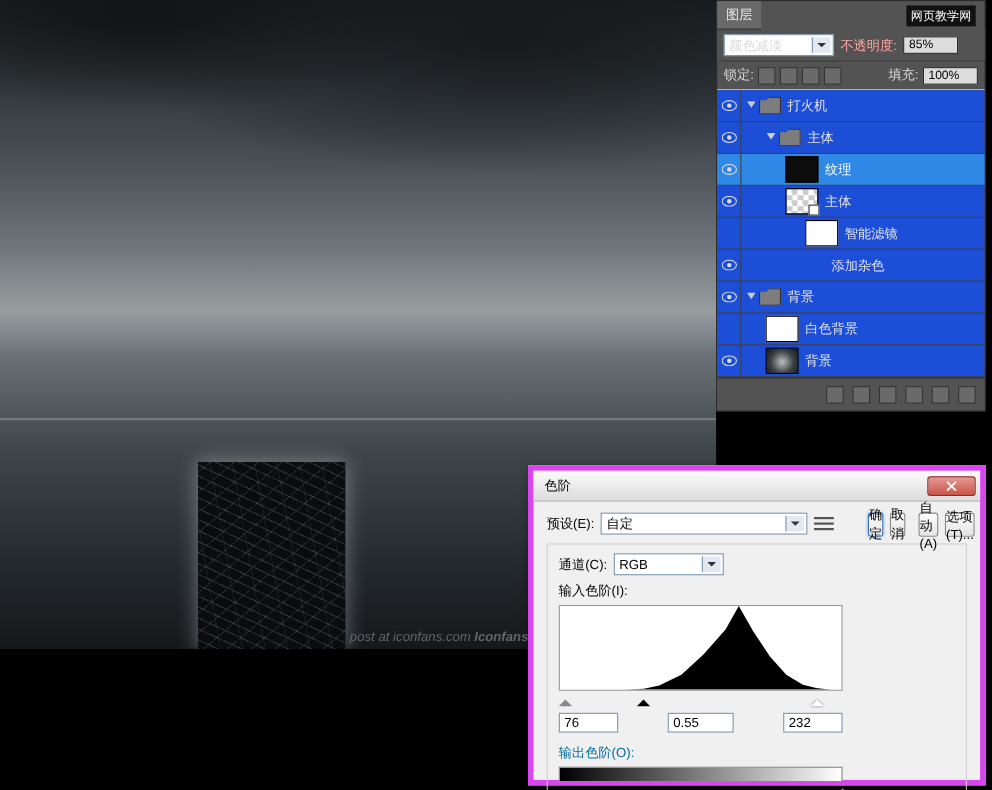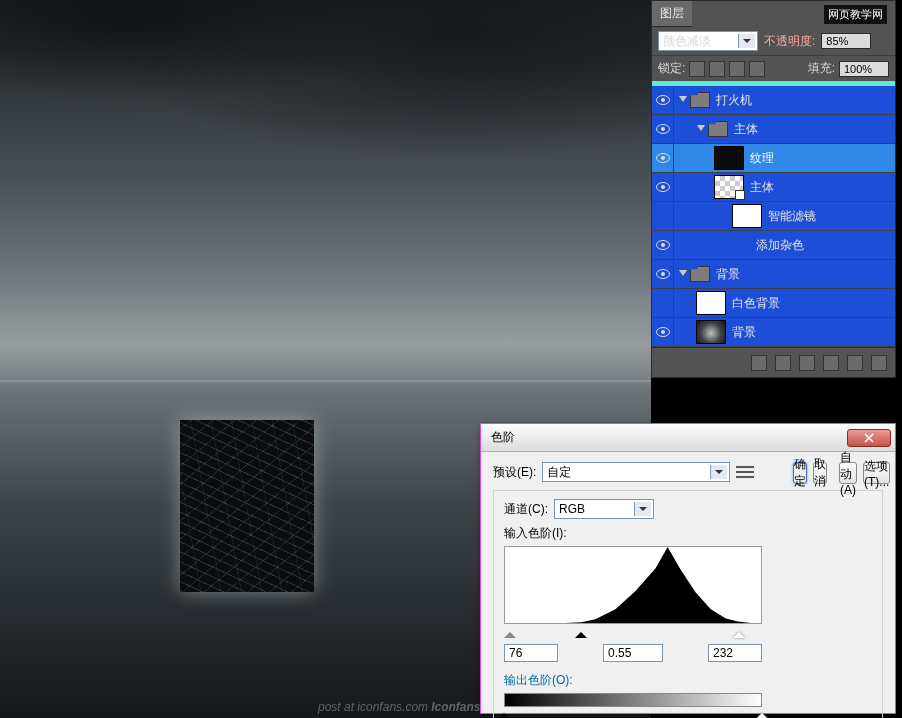--- a/index.html
+++ b/index.html
@@ -1,19 +1,19 @@
 <!DOCTYPE html>
 <html><head>
 <meta charset="utf-8">
 <style>
 * { margin: 0; padding: 0; box-sizing: border-box; font-family: "Microsoft YaHei", SimSun, Arial, sans-serif; font-size: 12px; }
 body { width: 902px; height: 718px; position: relative; overflow: hidden; background: #000; }
 
 
-.canvas { position: absolute; left: 0; top: 0; width: 651px; height: 718px; background: linear-gradient(to bottom, #1a1e21 0%, #2d3236 10%, #4a5055 25%, #6f767b 38%, #989d9f 48%, #6a7175 55%, #3e4549 70%, #272c30 85%, #14181b 100%); overflow: hidden; }
+.canvas { position: absolute; left: 0; top: 0; width: 651px; height: 590px; background: linear-gradient(to bottom, #1a1e21 0%, #2d3236 10%, #4a5055 25%, #6f767b 38%, #989d9f 48%, #6a7175 55%, #3e4549 70%, #272c30 85%, #14181b 100%); overflow: hidden; }
 .clouds { position: absolute; top: 0; left: 0; right: 0; height: 380px; background:
   radial-gradient(ellipse 600px 200px at 70% 10%, rgba(20,24,27,0.9), transparent 60%),
   radial-gradient(ellipse 500px 150px at 20% 5%, rgba(15,18,20,0.85), transparent 55%),
   radial-gradient(ellipse 400px 120px at 50% 22%, rgba(60,65,70,0.5), transparent 60%); }
 .horizon { position: absolute; left: 0; right: 0; top: 380px; height: 2px; background: rgba(200,205,208,0.3); }
 .texture-box { position: absolute; left: 180px; top: 420px; width: 134px; height: 172px; background: #0a0c0e; box-shadow: 0 0 18px rgba(220,225,228,0.45); overflow: hidden; }
 .texture-box::before { content:""; position:absolute; inset:0; background:
   repeating-linear-gradient(25deg, rgba(255,255,255,0.18) 0 1px, transparent 1px 9px),
   repeating-linear-gradient(-40deg, rgba(255,255,255,0.12) 0 1px, transparent 1px 14px),
   repeating-linear-gradient(80deg, rgba(255,255,255,0.08) 0 1px, transparent 1px 20px); opacity: 0.8; }
@@ -22,42 +22,42 @@
 .wm { position:absolute; right:10px; top:430px; color:#4a4f53; font-size:10px; letter-spacing:1px;}
 
 
 .layers-panel { position: absolute; right: 6px; top: 0; width: 245px; background: #535353; border: 1px solid #2b2b2b; color: #d8d8d8; }
 .layers-tab { background: #6a6a6a; padding: 4px 8px; border-bottom: 1px solid #2b2b2b; font-size: 12px; color: #e8e8e8; display: inline-block; }
 .watermark-top { position:absolute; right:8px; top:4px; color:#fff; font-size:11px; background:#111; padding:2px 4px; }
 .layers-optrow { display: flex; align-items: center; padding: 4px 6px; gap: 6px; background: #535353; border-bottom: 1px solid #3c3c3c; }
 .layers-optrow .label { color: #fca5a5; }
 .layers-optrow select, .opacity-box, .fill-box { background: #dcdcdc; border: 1px solid #2b2b2b; color: #000; padding: 1px 18px 1px 4px; font-size: 11px; position: relative; }
 .opacity-box, .fill-box { width: 50px; display:inline-block; }
-.lock-row { display:flex; align-items:center; padding: 4px 6px; gap:4px; border-bottom:5px solid #5eead4;}
+.lock-row { display:flex; align-items:center; padding: 4px 6px; gap:4px; border-bottom:1px solid #5eead4;}
 .lock-icon { width:16px; height:16px; background:#6a6a6a; border:1px solid #333; }
 .layer-tree { background: #1d4ed8; }
 .layer-row { display: flex; align-items: center; min-height: 28px; border-bottom: 1px solid #404040; position:relative; }
 .layer-row.selected { background: #2f87e6; color: #fff; }
 .eye { width: 22px; height: 28px; display:flex; align-items:center; justify-content:center; border-right:1px solid #404040; }
 .eye svg { width: 14px; height: 10px; }
 .indent { display:inline-block; }
 .tw { width: 10px; height:10px; display:inline-flex; align-items:center; justify-content:center; margin-right:2px;}
 .thumb { width: 30px; height: 24px; background: #fff; border: 1px solid #000; margin-right: 6px; display:inline-flex; align-items:center; justify-content:center; position:relative; }
 .thumb.folder { width:20px; height:16px; background:#7d7d7d; border:1px solid #333; clip-path: polygon(0 20%, 35% 20%, 45% 0, 100% 0, 100% 100%, 0 100%); }
 .thumb.checker { background: repeating-conic-gradient(#ccc 0% 25%, #fff 0% 50%) 0 0/10px 10px; }
 .thumb.black { background:#0c0c0c; }
 .thumb.bg { background: radial-gradient(circle at 50% 55%, #bcbfc0 0%, #3d4245 55%, #121518 100%); }
 .smartbadge { position:absolute; right:-2px; bottom:-2px; width:10px; height:10px; background:#fff; border:1px solid #333;}
 .layer-name { color: inherit; }
 .layer-row:not(.selected) .layer-name { color: #e2e2e2; }
 .panel-footer { height: 30px; background: #535353; border-top: 1px solid #2b2b2b; display:flex; align-items:center; justify-content:flex-end; gap:8px; padding:0 8px; }
 .panel-footer .ficon { width:16px; height:16px; background:#6a6a6a; border:1px solid #333; }
 
 
-.levels { position: absolute; left: 480px; top: 423px; width: 416px; height: 291px; background: #f0f0f0; border: 1px solid #d946ef; box-shadow: 2px 2px 8px rgba(0,0,0,0.5); }
+.levels { position: absolute; left: 480px; top: 423px; width: 416px; height: 291px; background: #f0f0f0; border: 5px solid #d946ef; box-shadow: 2px 2px 8px rgba(0,0,0,0.5); }
 .levels-titlebar { height: 28px; background: linear-gradient(#fcfcfc, #dcdcdc); border-bottom: 1px solid #b0b0b0; display:flex; align-items:center; padding: 0 4px 0 10px; }
 .levels-titlebar .ttl { flex:1; color:#000; font-size:12px; }
 .close-btn { width: 44px; height: 18px; background: linear-gradient(#e79a94,#c8544a); border:1px solid #8a2c24; border-radius:3px; display:flex; align-items:center; justify-content:center; color:#fff; font-weight:bold; }
 .levels-body { padding: 10px 12px; position: relative; height: calc(100% - 28px); }
 .row { display:flex; align-items:center; gap:6px; margin-bottom:8px; }
 .lbl { color:#000; }
 .combo { flex:0 0 188px; height:20px; border:1px solid #7a95b0; background:#fff; padding:0 4px; display:flex; align-items:center; position:relative; }
 .combo.sm { flex:0 0 100px; }
 .combo::after { content:""; position:absolute; right:2px; top:2px; bottom:2px; width:16px; background:#e3e9f2; border-left:1px solid #7a95b0; }
 .combo .arr { position:absolute; right:6px; top:7px; border:4px solid transparent; border-top-color:#333; z-index:1;}

